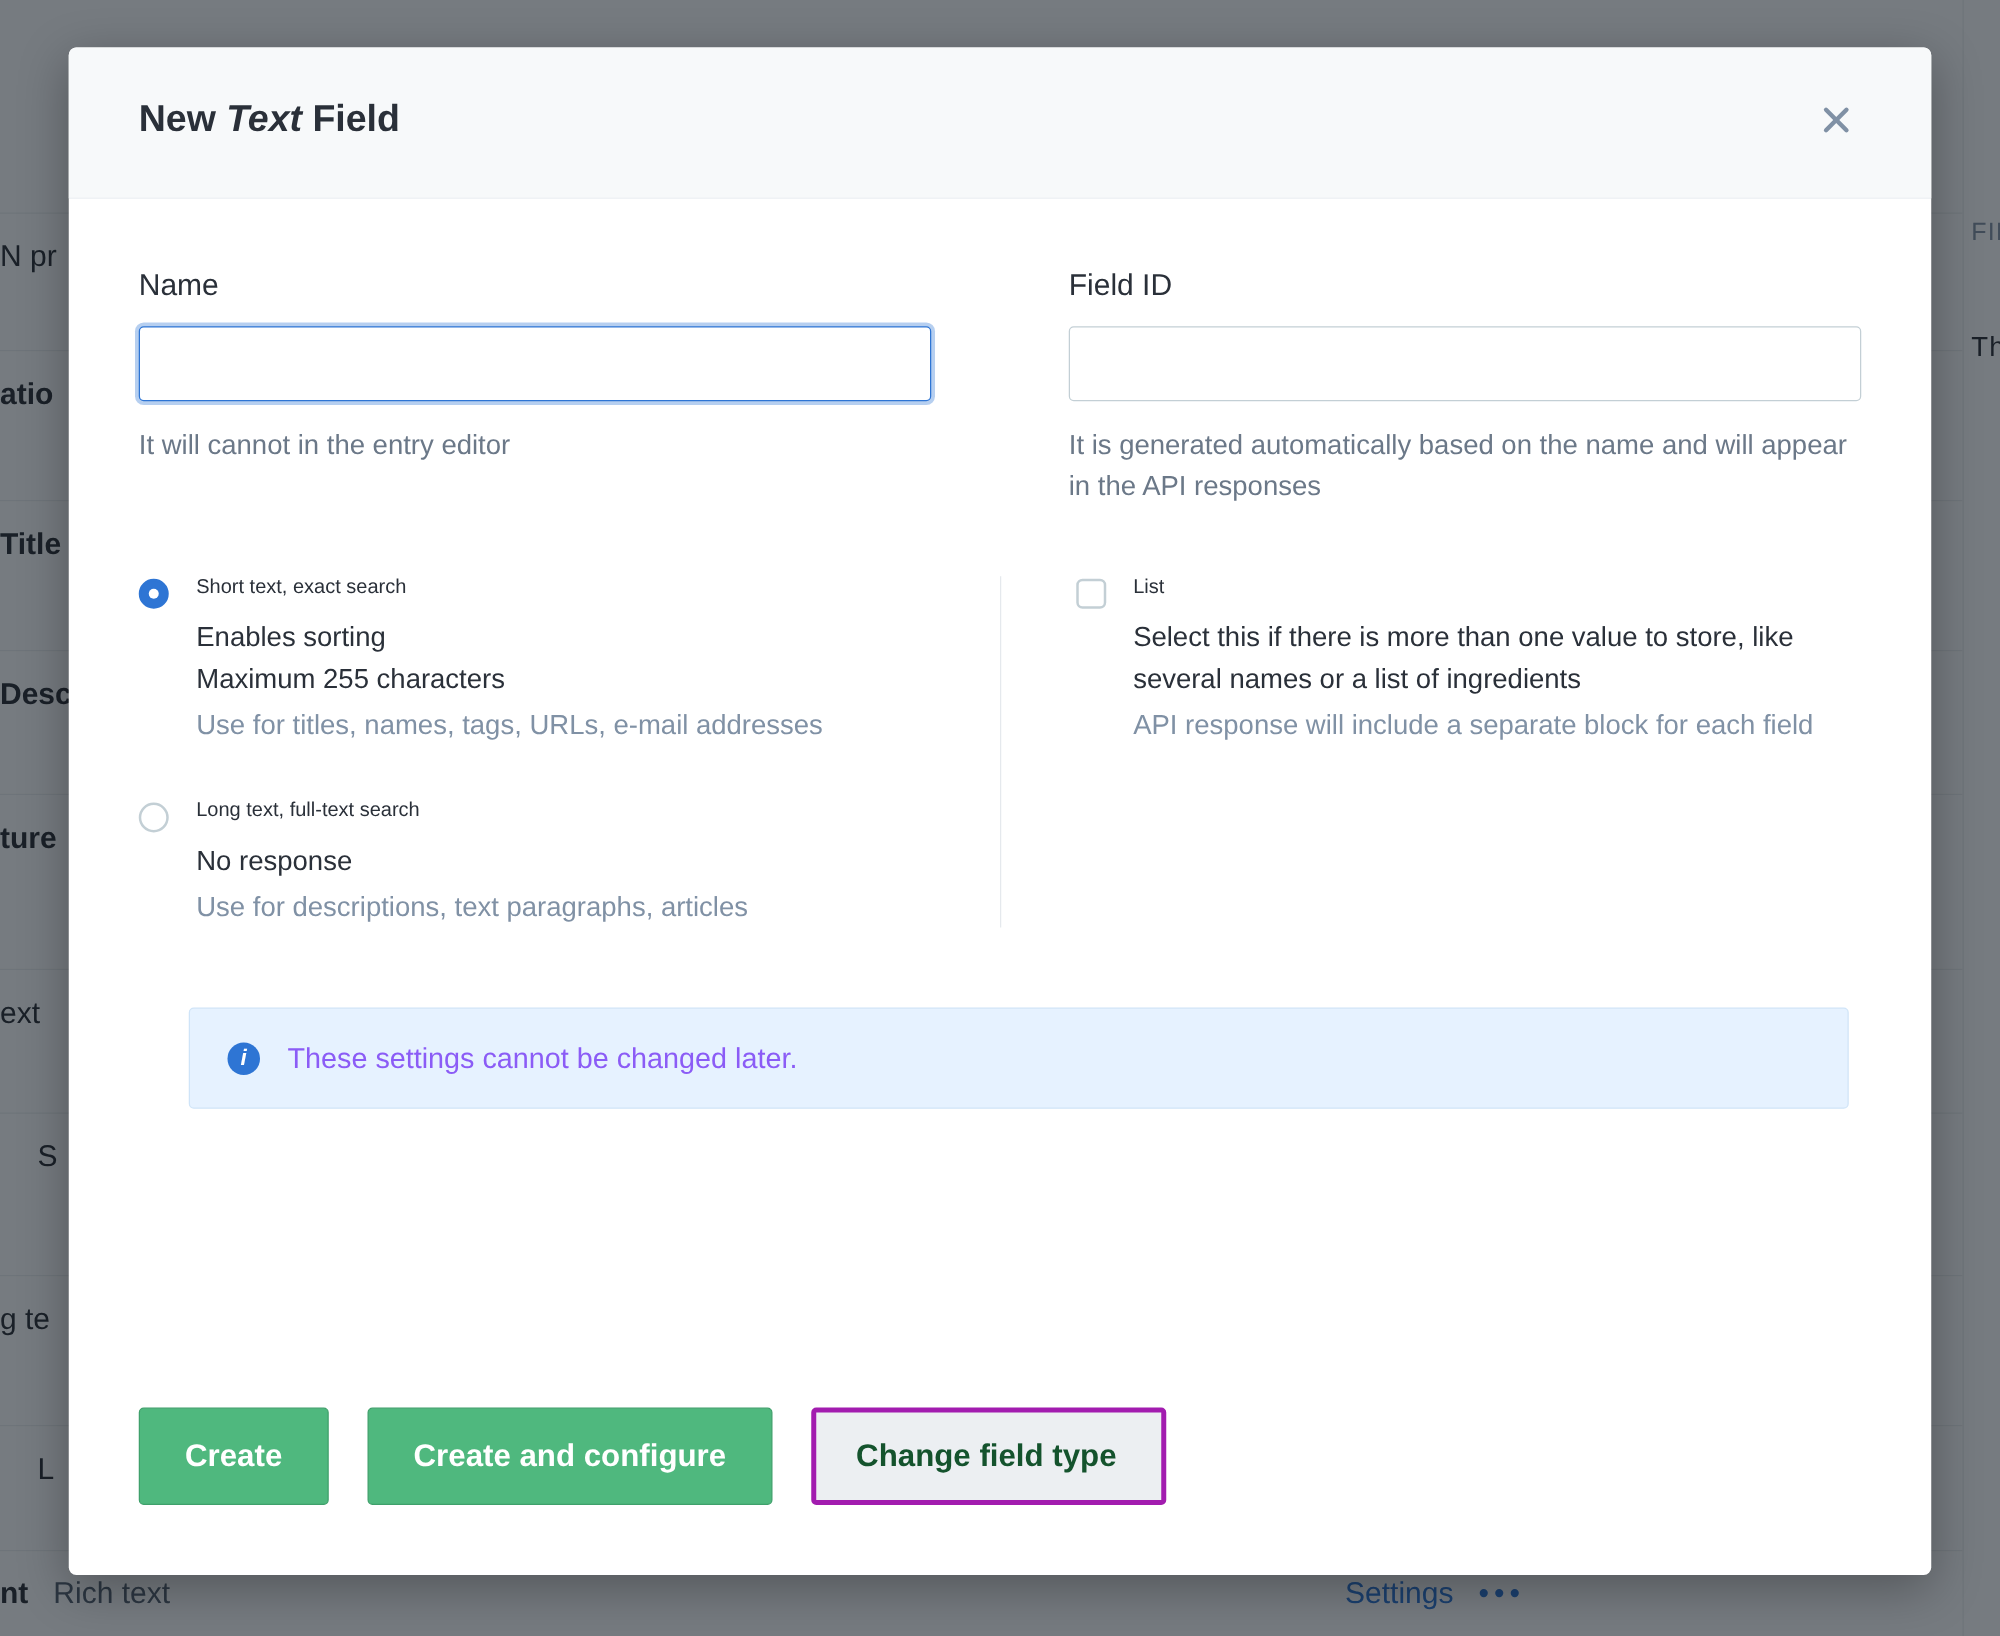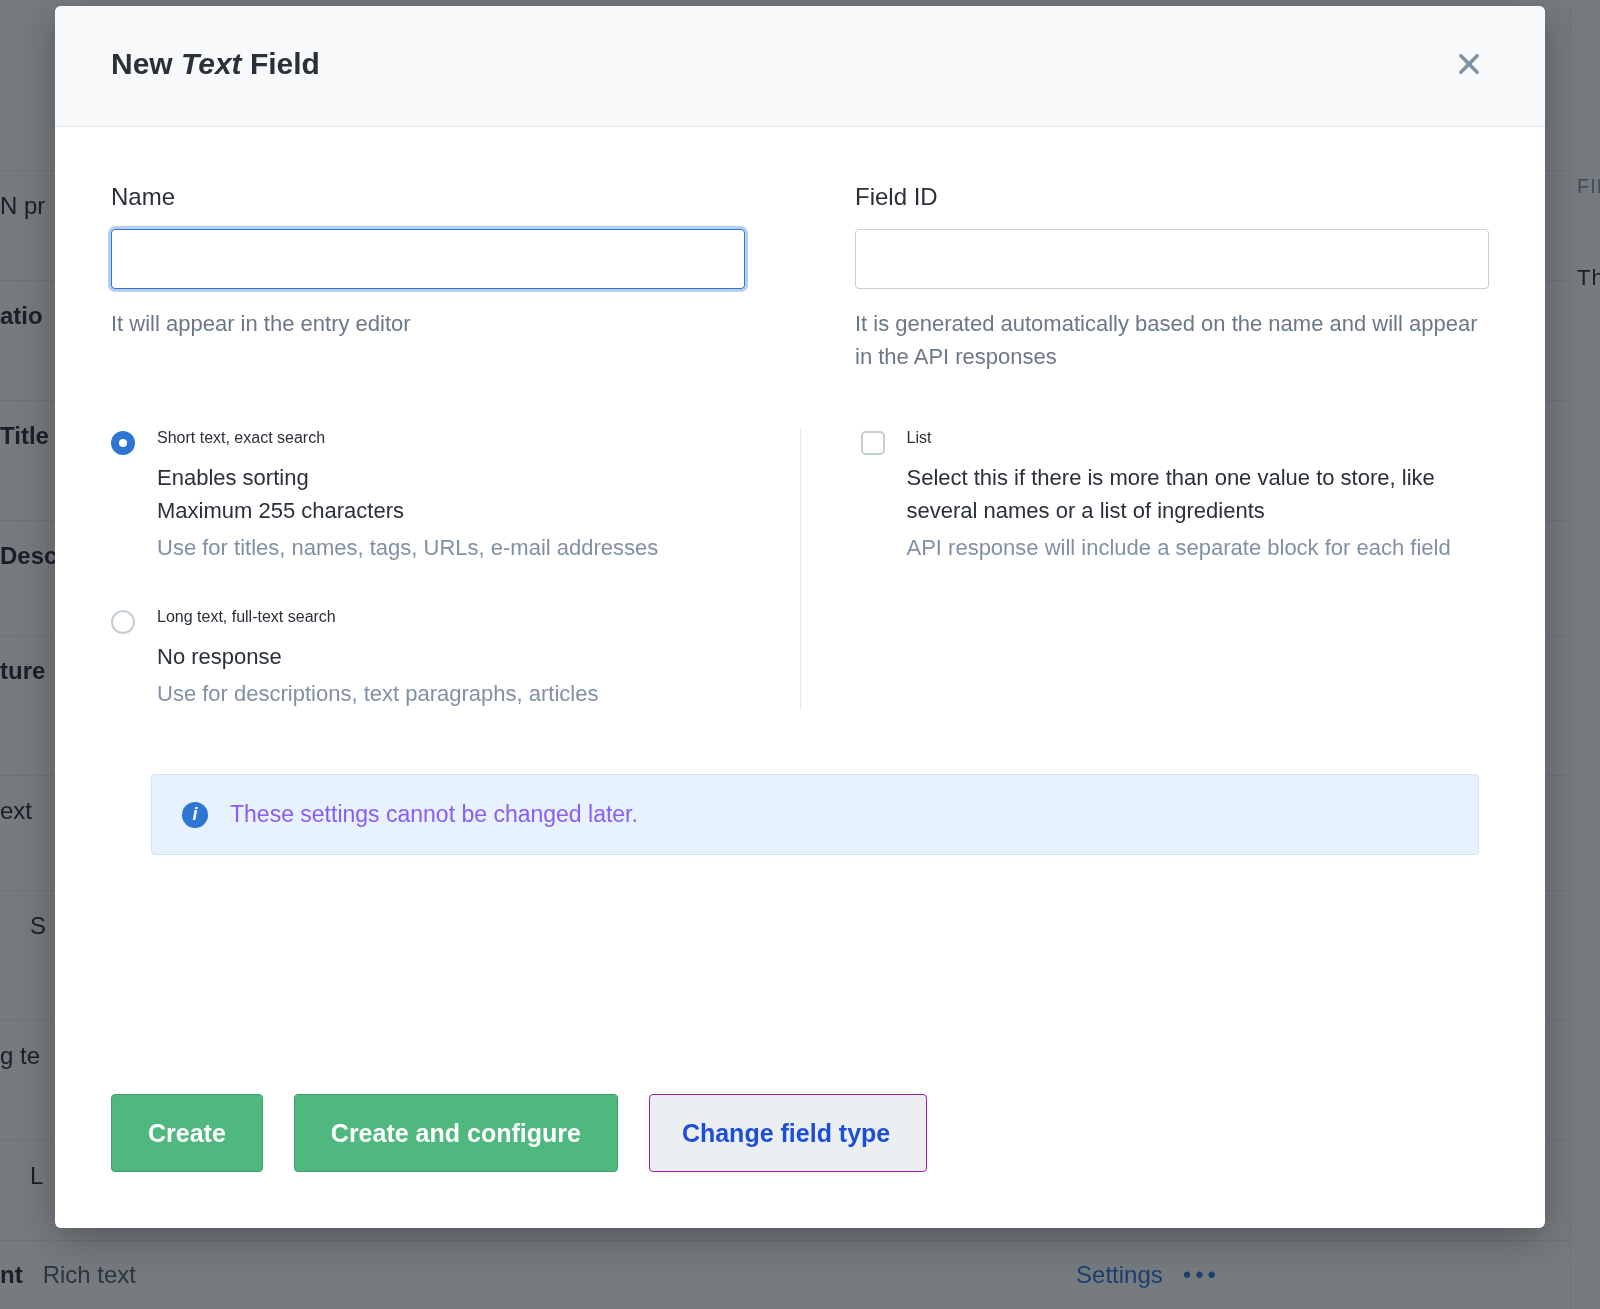--- a/index.html
+++ b/index.html
@@ -38,21 +38,21 @@
   .bg-dots { color: #2e75d4; letter-spacing: 4px; margin-left: 20px; }
 
   .overlay {
     position: absolute; inset: 0;
     background: rgba(12,20,28,0.55);
   }
 
   
   .modal {
     position: absolute;
-    left: 55px; top: 6px;
+    left: 55px; top: 38px;
     width: 1490px; height: 1222px;
     background: #fff;
     border-radius: 6px;
     box-shadow: 0 10px 40px rgba(0,0,0,0.3);
     display: flex; flex-direction: column;
   }
   .modal-header {
     background: #f7f9fa;
     border-bottom: 1px solid #e5e9ed;
     border-radius: 6px 6px 0 0;
@@ -166,22 +166,22 @@
     border-radius: 4px; border: none;
     font-size: 25px; font-weight: 600;
     cursor: pointer;
     display: inline-flex; align-items: center; justify-content: center;
   }
   .btn-primary {
     background: #4fb87e; color: #fff;
     border: 1px solid #3fa06b;
   }
   .btn-secondary {
-    background: #eceff2; color: #1d4ed8;
-    border: 1px solid #a21caf;
+    background: #eceff2; color: #14532d;
+    border: 4px solid #a21caf;
     padding-left: 32px;
   }
 </style>
 </head>
 <body>
 
 <div class="bg">
   <div class="bg-row" style="top:170px; height:70px;">
       <span class="trunc">N pr</span>
     </div>
@@ -239,21 +239,21 @@
       </svg>
     </div>
   </div>
 
   <div class="modal-body">
 
     <div class="row">
       <div class="col">
         <label class="field-label">Name</label>
         <input type="text" class="text-input focused" value="" style="">
-        <div class="help-text">It will appear in the entry editor</div>
+        <div class="help-text">It will cannot in the entry editor</div>
       </div>
       <div class="col">
         <label class="field-label">Field ID</label>
         <input type="text" class="text-input" value="" style="">
         <div class="help-text">It is generated automatically based on the name and will appear in the API responses</div>
       </div>
     </div>
 
     <div class="options-row">
       <div class="options-col-left">

